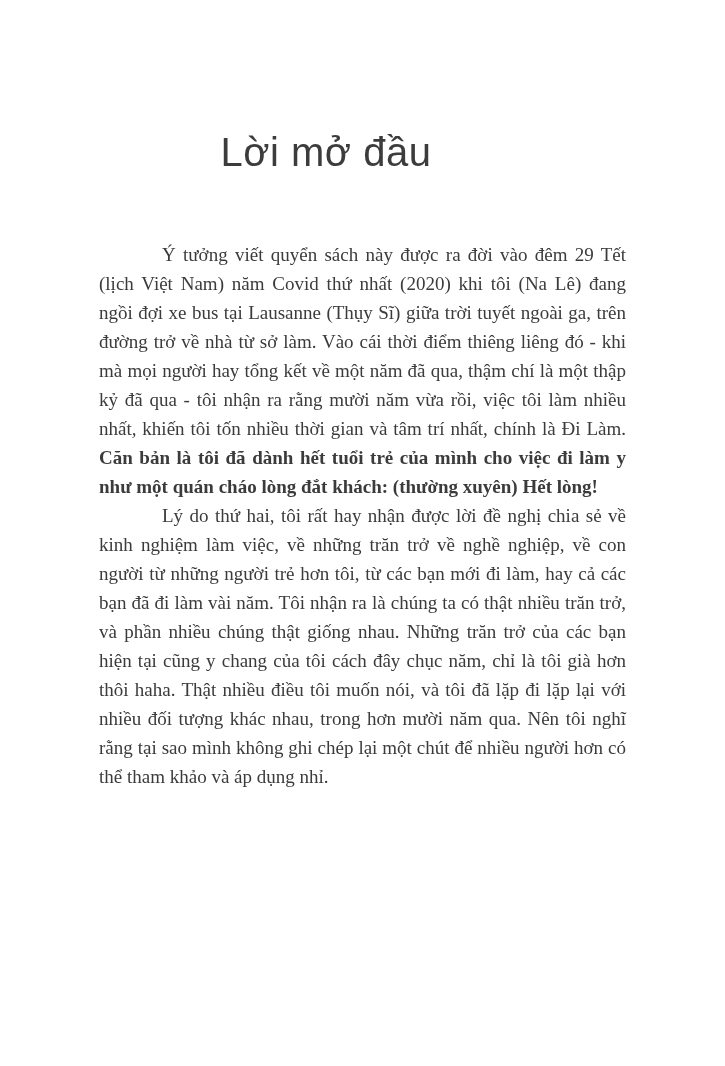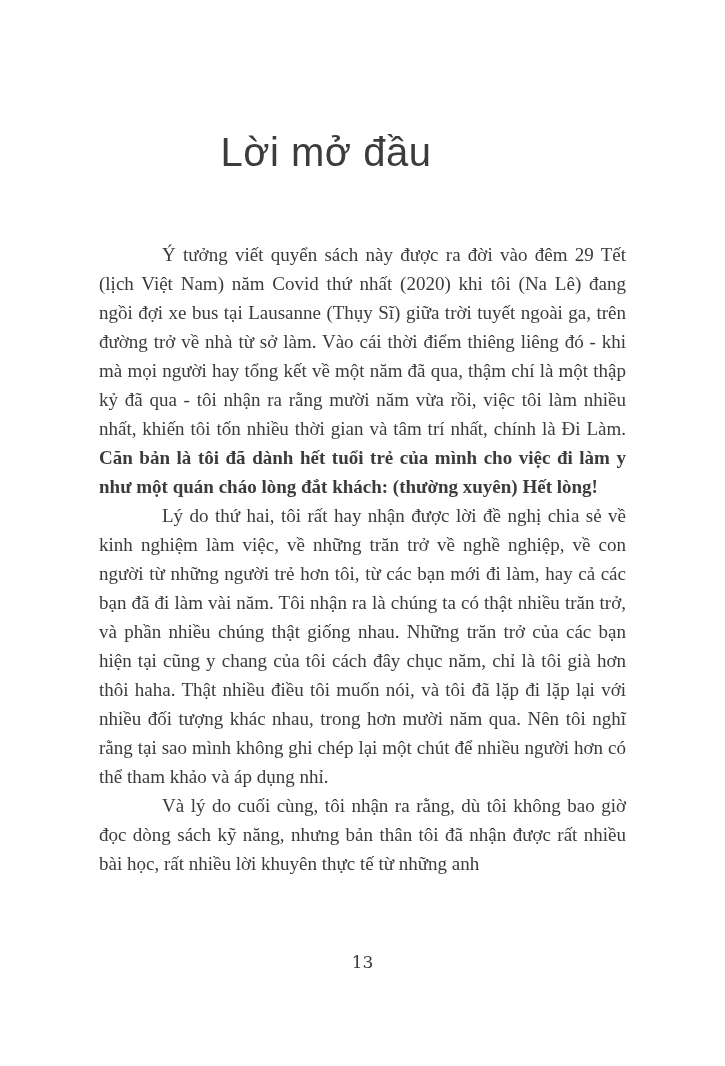--- a/index.html
+++ b/index.html
@@ -59,18 +59,16 @@
 </head>
 <body>
 
 <div class="book-page">
 
   <h1 class="chapter-title">Lời mở đầu</h1>
 
   <div class="text-block">
     <p><span>Ý tưởng viết quyển sách này được ra đời vào đêm 29 Tết (lịch Việt Nam) năm Covid thứ nhất (2020) khi tôi (Na Lê) đang ngồi đợi xe bus tại Lausanne (Thụy Sĩ) giữa trời tuyết ngoài ga, trên đường trở về nhà từ sở làm. Vào cái thời điểm thiêng liêng đó - khi mà mọi người hay tổng kết về một năm đã qua, thậm chí là một thập kỷ đã qua - tôi nhận ra rằng mười năm vừa rồi, việc tôi làm nhiều nhất, khiến tôi tốn nhiều thời gian và tâm trí nhất, chính là Đi Làm. </span><span class="bold-run">Căn bản là tôi đã dành hết tuổi trẻ của mình cho việc đi làm y như một quán cháo lòng đắt khách: (thường xuyên) Hết lòng!</span></p>
     <p><span>Lý do thứ hai, tôi rất hay nhận được lời đề nghị chia sẻ về kinh nghiệm làm việc, về những trăn trở về nghề nghiệp, về con người từ những người trẻ hơn tôi, từ các bạn mới đi làm, hay cả các bạn đã đi làm vài năm. Tôi nhận ra là chúng ta có thật nhiều trăn trở, và phần nhiều chúng thật giống nhau. Những trăn trở của các bạn hiện tại cũng y chang của tôi cách đây chục năm, chỉ là tôi già hơn thôi haha. Thật nhiều điều tôi muốn nói, và tôi đã lặp đi lặp lại với nhiều đối tượng khác nhau, trong hơn mười năm qua. Nên tôi nghĩ rằng tại sao mình không ghi chép lại một chút để nhiều người hơn có thể tham khảo và áp dụng nhỉ.</span></p>
-    <p><span>Và lý do cuối cùng, tôi nhận ra rằng, dù tôi không bao giờ đọc dòng sách kỹ năng, nhưng bản thân tôi đã nhận được rất nhiều bài học, rất nhiều lời khuyên thực tế từ những anh</span></p>
   </div>
 
-  <div class="page-number">13</div>
 
 </div>
 
 </body></html>

